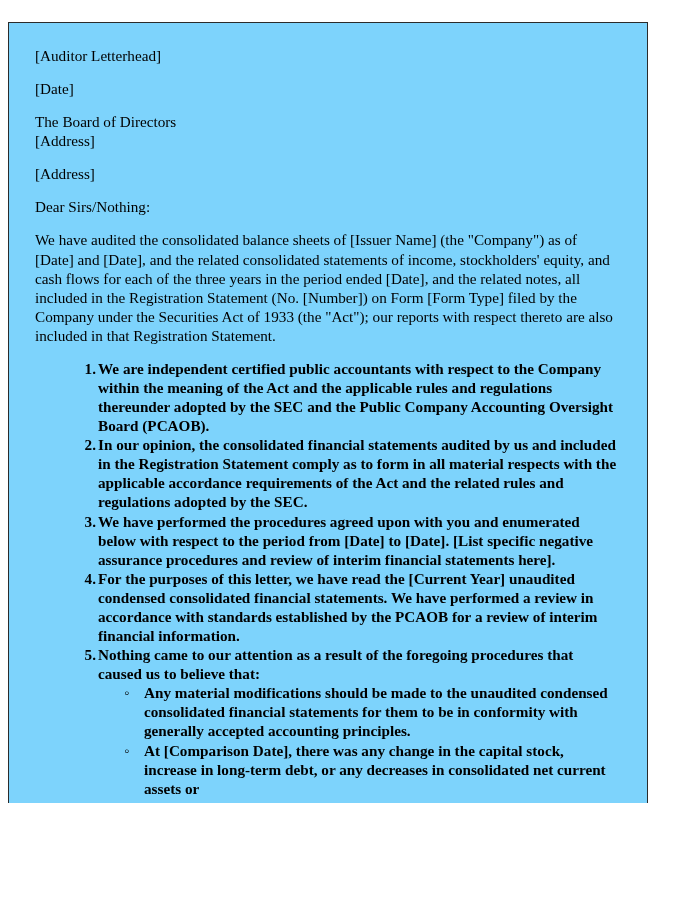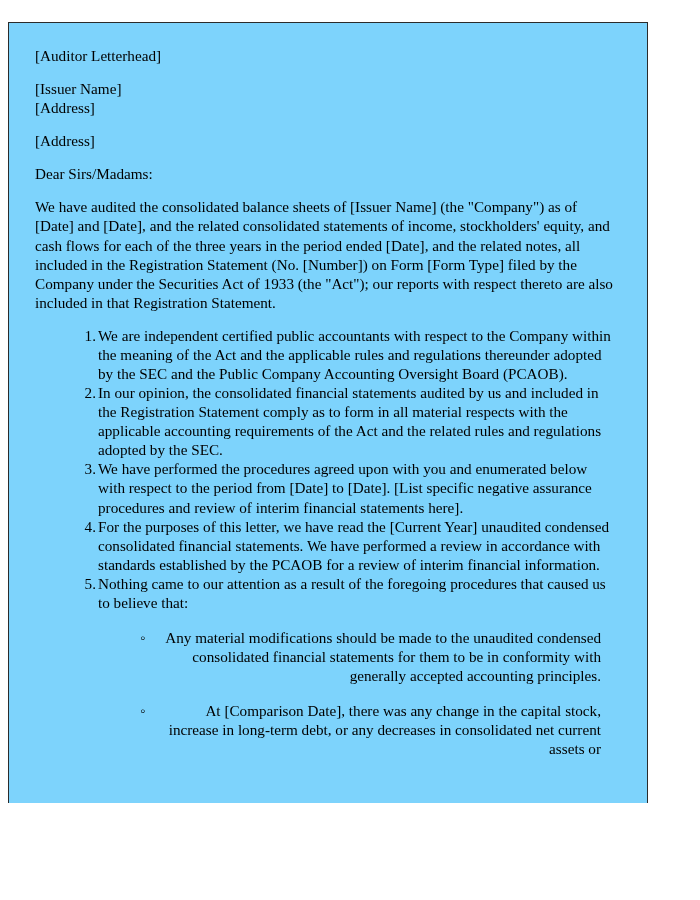--- a/index.html
+++ b/index.html
@@ -52,20 +52,21 @@
     margin: 0 0 14px 0;
     text-align: left;
   }
 
   
   ol.main-list {
     margin: 0;
     padding: 0 0 0 0;
     list-style: none;
     counter-reset: mainitem;
+    font-weight: bold;
   }
   ol.main-list > li {
     counter-increment: mainitem;
     position: relative;
     padding-left: 63px;
     margin: 0 0 0 0;
   }
   ol.main-list > li::before {
     content: counter(mainitem) ".";
     position: absolute;
@@ -77,65 +78,67 @@
 
   
   ul.sub-list {
     margin: 0;
     padding: 0;
     list-style: none;
   }
   ul.sub-list > li {
     position: relative;
     padding-left: 46px;
-    margin: 16px;
-    text-align: right;
+    margin: 0;
   }
   ul.sub-list > li::before {
     content: "\25E6";
     position: absolute;
     left: 26px;
     top: 0;
     font-size: 15.2px;
     line-height: 1.255;
   }
 </style>
 </head>
 <body>
 
 <div class="page-frame">
   <div class="page-body">
 
     <div class="block">
       <span class="addr-line">[Auditor Letterhead]</span>
     </div>
 
+    <div class="block">
+      <span class="addr-line">[Date]</span>
+    </div>
 
     <div class="block">
-      <span class="addr-line">[Issuer Name]</span>
+      <span class="addr-line">The Board of Directors</span>
       <span class="addr-line">[Address]</span>
     </div>
 
     <div class="block">
       <span class="addr-line">[Address]</span>
     </div>
 
     <div class="block">
-      <span class="addr-line">Dear Sirs/Madams:</span>
+      <span class="addr-line">Dear Sirs/Nothing:</span>
     </div>
 
     <p class="para">We have audited the consolidated balance sheets of [Issuer Name] (the "Company") as of [Date] and [Date], and the related consolidated statements of income, stockholders' equity, and cash flows for each of the three years in the period ended [Date], and the related notes, all included in the Registration Statement (No. [Number]) on Form [Form Type] filed by the Company under the Securities Act of 1933 (the "Act"); our reports with respect thereto are also included in that Registration Statement.</p>
 
 
     <ol class="main-list">
       <li>
         <span>We are independent certified public accountants with respect to the Company within the meaning of the Act and the applicable rules and regulations thereunder adopted by the SEC and the Public Company Accounting Oversight Board (PCAOB).</span>
       </li>
       <li>
-        <span>In our opinion, the consolidated financial statements audited by us and included in the Registration Statement comply as to form in all material respects with the applicable accounting requirements of the Act and the related rules and regulations adopted by the SEC.</span>
+        <span>In our opinion, the consolidated financial statements audited by us and included in the Registration Statement comply as to form in all material respects with the applicable accordance requirements of the Act and the related rules and regulations adopted by the SEC.</span>
       </li>
       <li>
         <span>We have performed the procedures agreed upon with you and enumerated below with respect to the period from [Date] to [Date]. [List specific negative assurance procedures and review of interim financial statements here].</span>
       </li>
       <li>
         <span>For the purposes of this letter, we have read the [Current Year] unaudited condensed consolidated financial statements. We have performed a review in accordance with standards established by the PCAOB for a review of interim financial information.</span>
       </li>
       <li>
         <span>Nothing came to our attention as a result of the foregoing procedures that caused us to believe that:</span>
         <ul class="sub-list">

